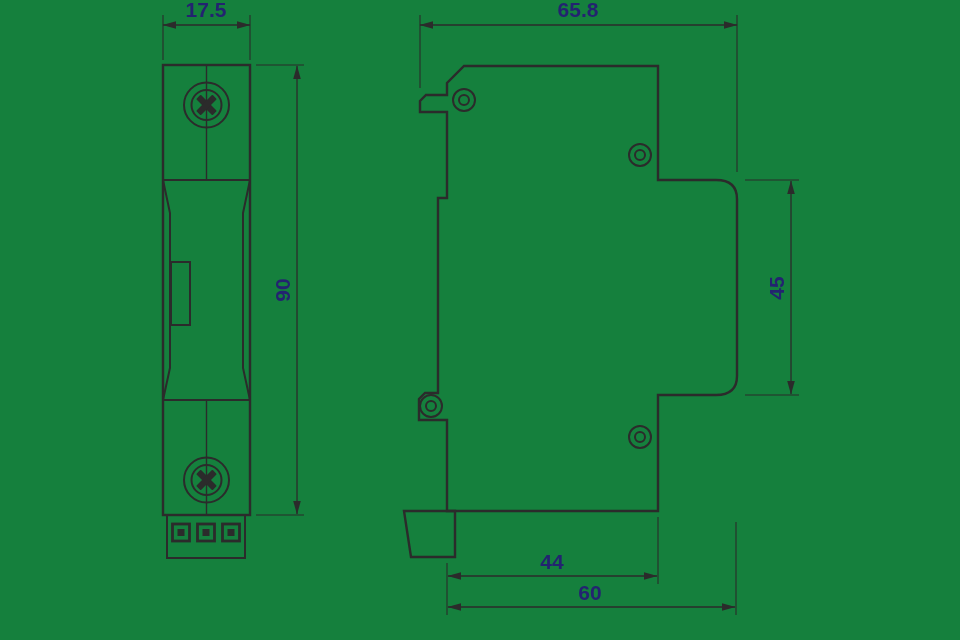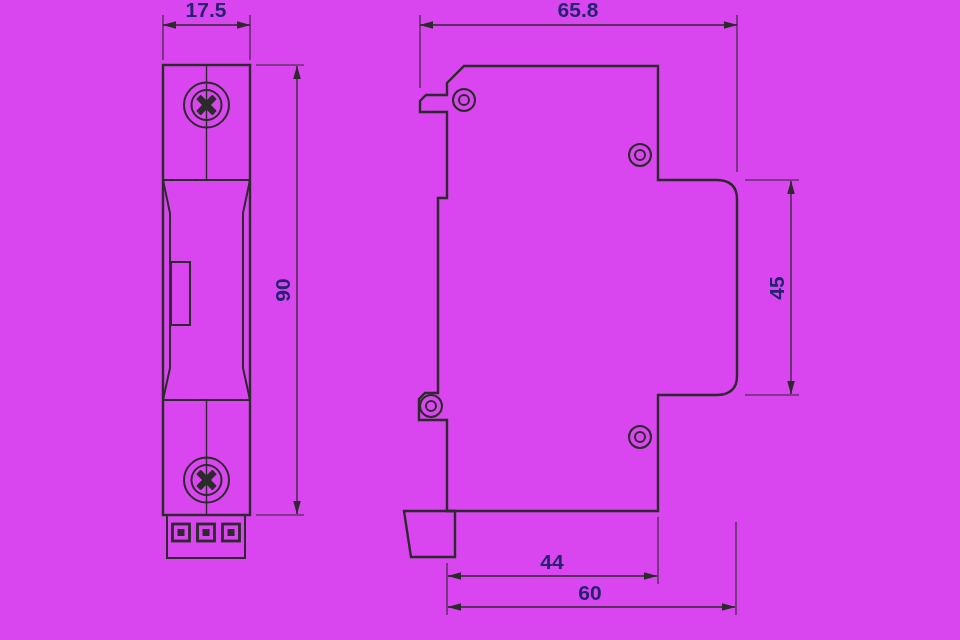--- a/index.html
+++ b/index.html
@@ -5,21 +5,21 @@
   html, body {
     margin: 0;
     padding: 0;
     background: #ffffff;
     font-family: "Liberation Sans", sans-serif;
   }
   .stage {
     position: relative;
     width: 960px;
     height: 640px;
-    background: #d946ef;
+    background: #15803d;
     overflow: hidden;
   }
   svg { display: block; }
   .outline   { stroke: #2b2b2b; fill: none; }
   .thick     { stroke-width: 2.4; }
   .med       { stroke-width: 2; }
   .thin      { stroke-width: 1.4; }
   .dimline   { stroke: #2b2b2b; stroke-width: 1.3; fill: none; }
   .extline   { stroke: #2b2b2b; stroke-width: 1.1; fill: none; }
   .dimtext {

